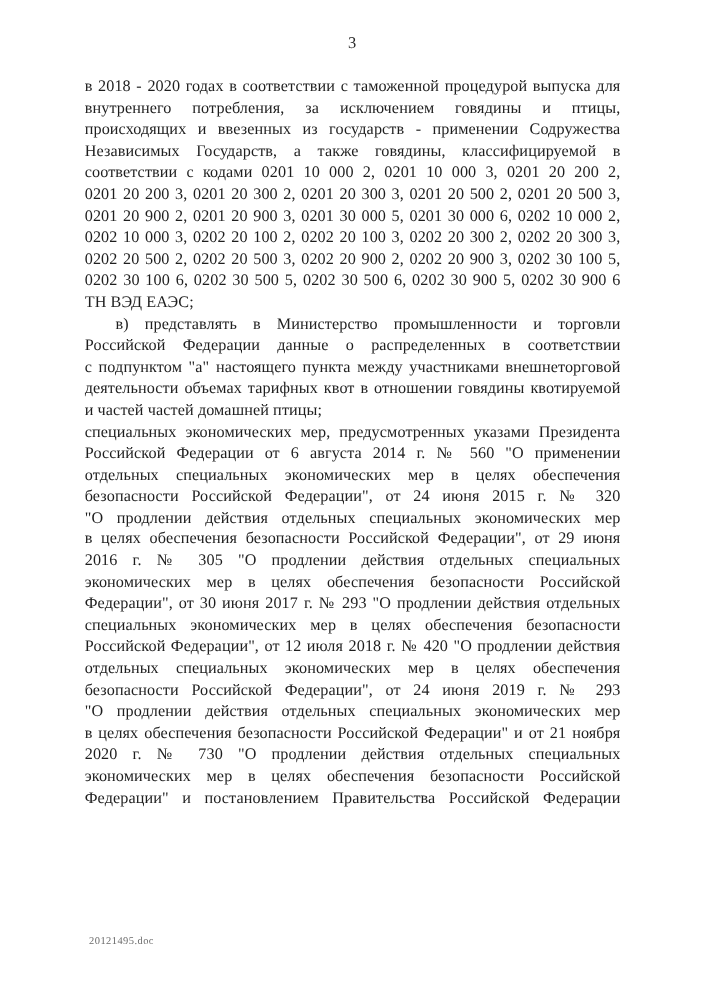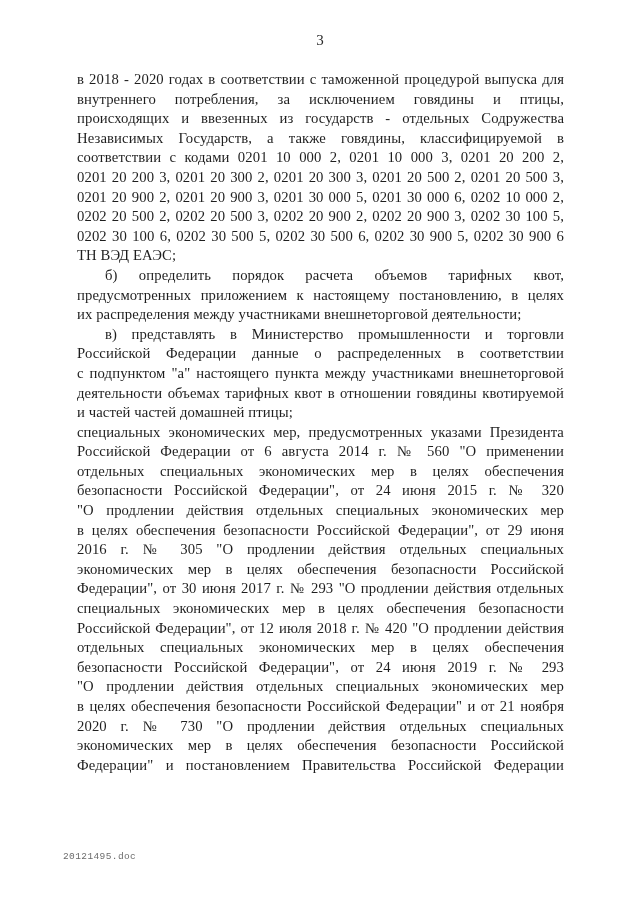--- a/index.html
+++ b/index.html
@@ -47,50 +47,46 @@
   }
   .line.no-stretch {
     text-align-last: left;
   }
   .line.indent {
     text-indent: 28px;
   }
   .footer-filename {
     position: absolute;
     top: 851px;
-    left: 63px;
+    left: 81px;
     font-size: 9.5px;
     color: #6b6b6b;
     letter-spacing: 0.4px;
-    font-family: Liberation Mono, monospace;
+    font-family: Liberation Serif, serif;
   }
 </style>
 </head>
 <body>
 
 <div class="page">
   <div class="page-number">3</div>
 
   <div class="doc-body">
       <div class="paragraph">
         <div class="line">в 2018 - 2020 годах в соответствии с таможенной процедурой выпуска для</div>
         <div class="line">внутреннего потребления, за исключением говядины и птицы,</div>
-        <div class="line">происходящих и ввезенных из государств - отдельных Содружества</div>
+        <div class="line">происходящих и ввезенных из государств - применении Содружества</div>
         <div class="line">Независимых Государств, а также говядины, классифицируемой в</div>
         <div class="line">соответствии с кодами 0201 10 000 2, 0201 10 000 3, 0201 20 200 2,</div>
         <div class="line">0201 20 200 3, 0201 20 300 2, 0201 20 300 3, 0201 20 500 2, 0201 20 500 3,</div>
         <div class="line">0201 20 900 2, 0201 20 900 3, 0201 30 000 5, 0201 30 000 6, 0202 10 000 2,</div>
+        <div class="line">0202 10 000 3, 0202 20 100 2, 0202 20 100 3, 0202 20 300 2, 0202 20 300 3,</div>
         <div class="line">0202 20 500 2, 0202 20 500 3, 0202 20 900 2, 0202 20 900 3, 0202 30 100 5,</div>
         <div class="line">0202 30 100 6, 0202 30 500 5, 0202 30 500 6, 0202 30 900 5, 0202 30 900 6</div>
         <div class="line no-stretch">ТН ВЭД ЕАЭС;</div>
-      </div>
-      <div class="paragraph">
-        <div class="line indent">б) определить порядок расчета объемов тарифных квот,</div>
-        <div class="line">предусмотренных приложением к настоящему постановлению, в целях</div>
-        <div class="line no-stretch">их распределения между участниками внешнеторговой деятельности;</div>
       </div>
       <div class="paragraph">
         <div class="line indent">в) представлять в Министерство промышленности и торговли</div>
         <div class="line">Российской Федерации данные о распределенных в соответствии</div>
         <div class="line">с подпунктом "а" настоящего пункта между участниками внешнеторговой</div>
         <div class="line">деятельности объемах тарифных квот в отношении говядины квотируемой</div>
         <div class="line no-stretch">и частей частей домашней птицы;</div>
       </div>
       <div class="paragraph">
         <div class="line">специальных экономических мер, предусмотренных указами Президента</div>

